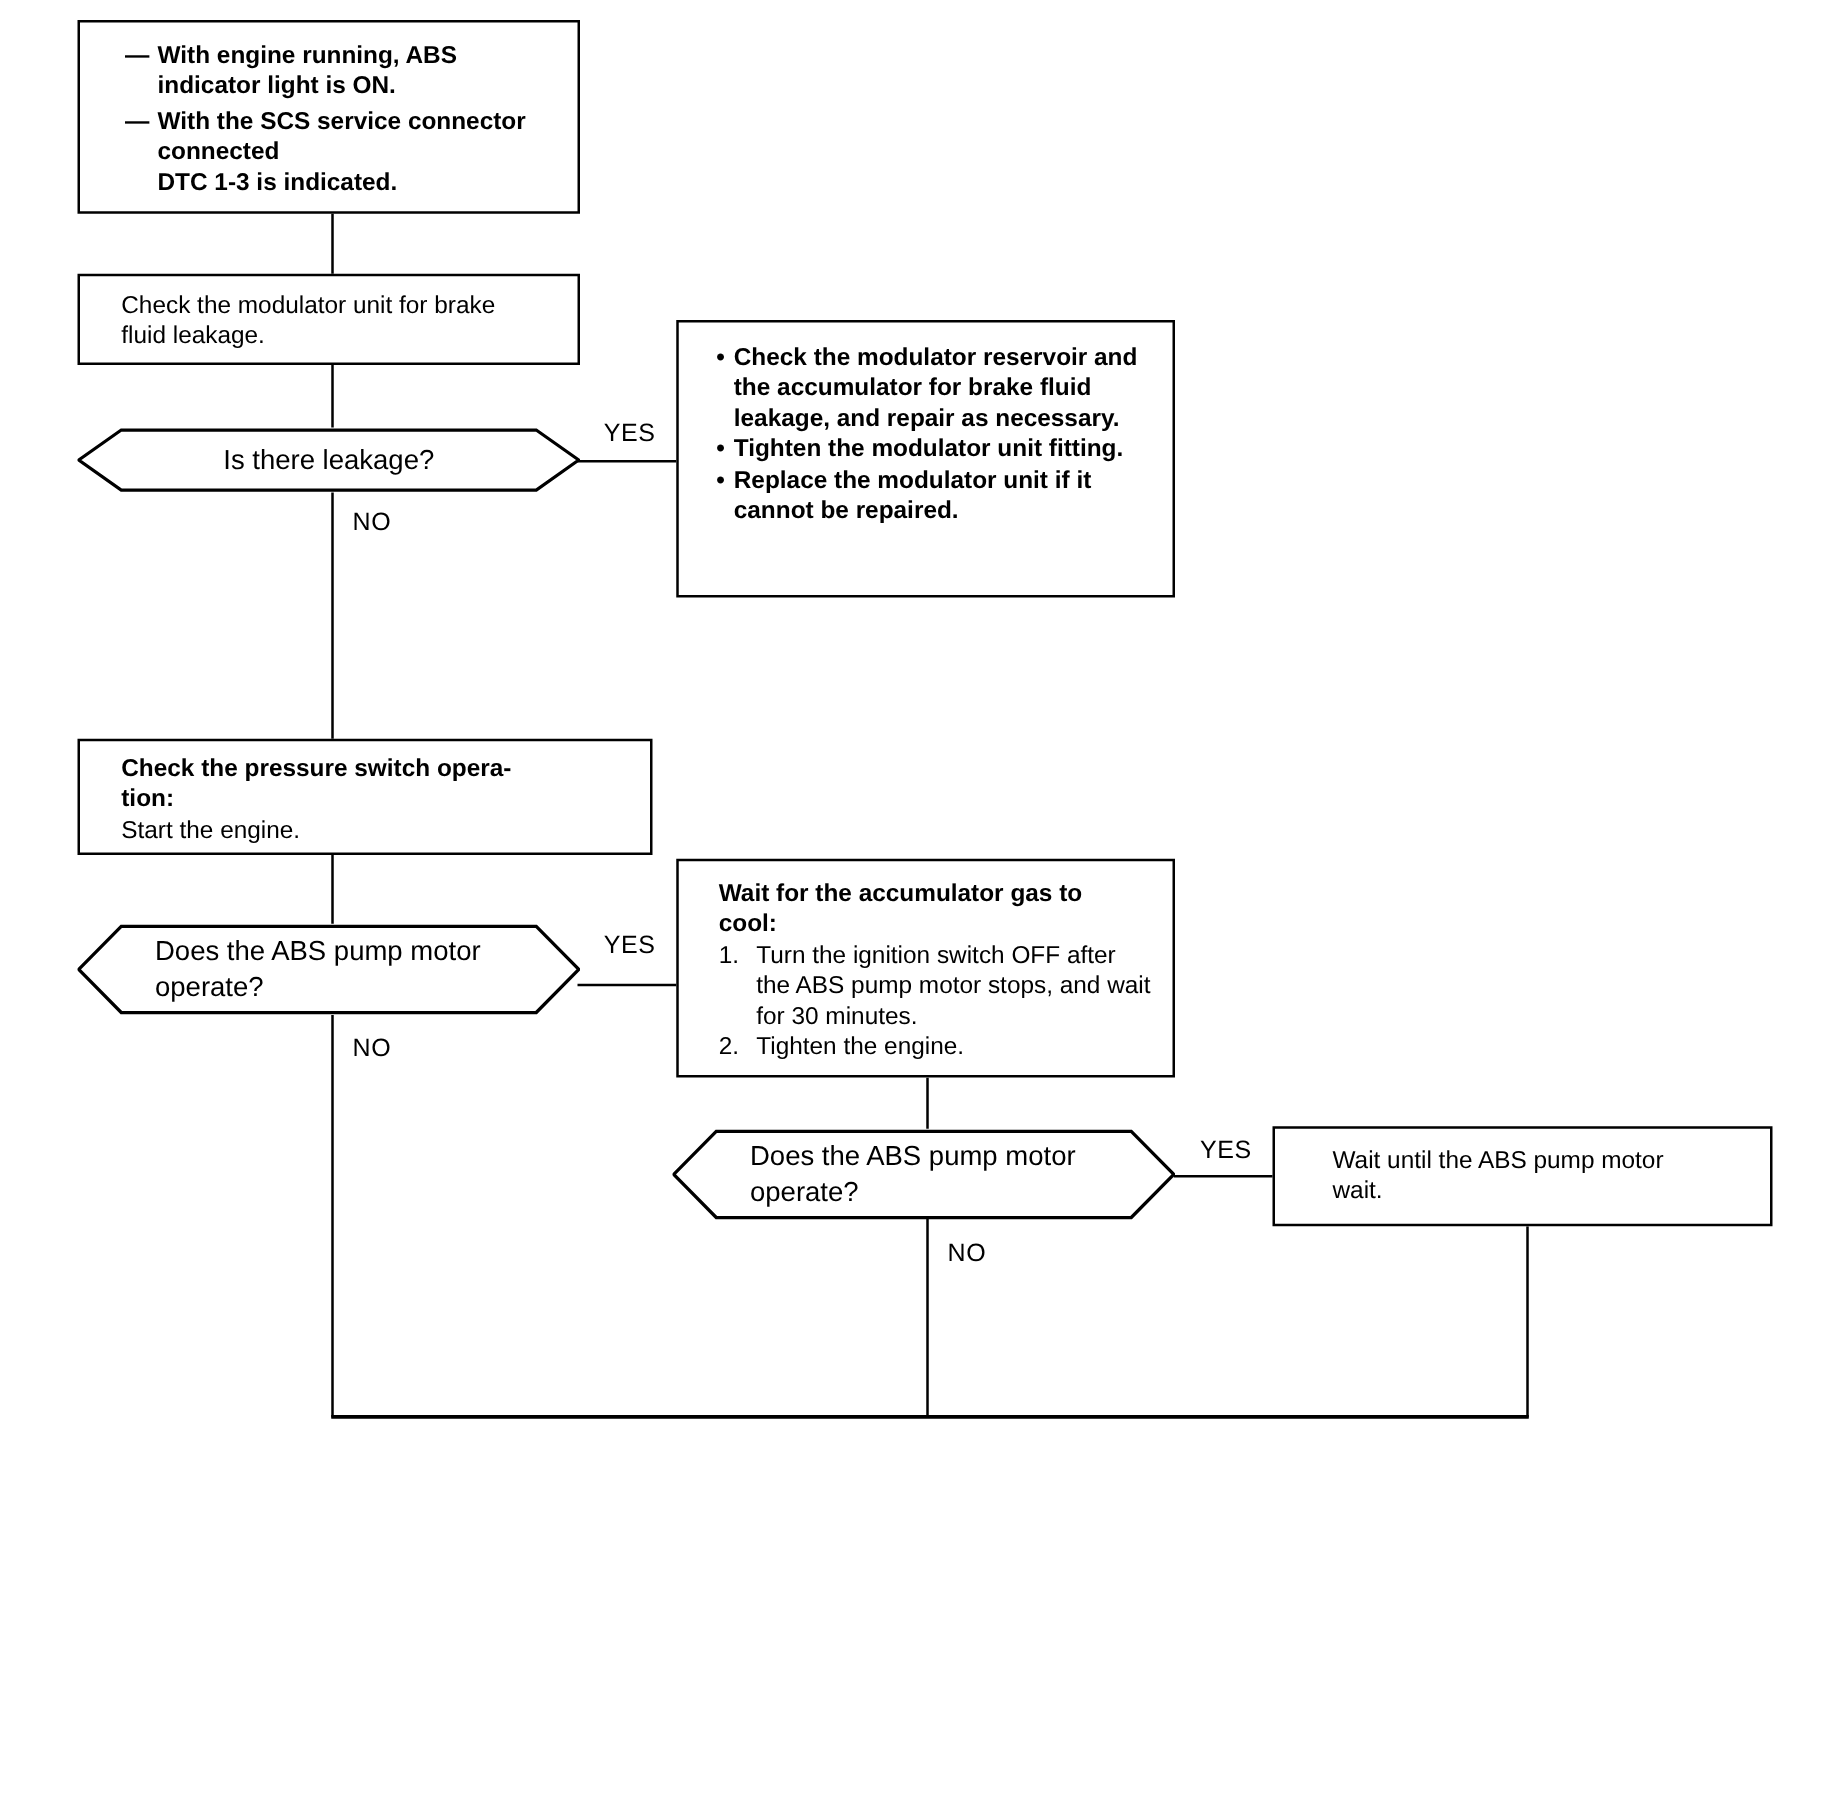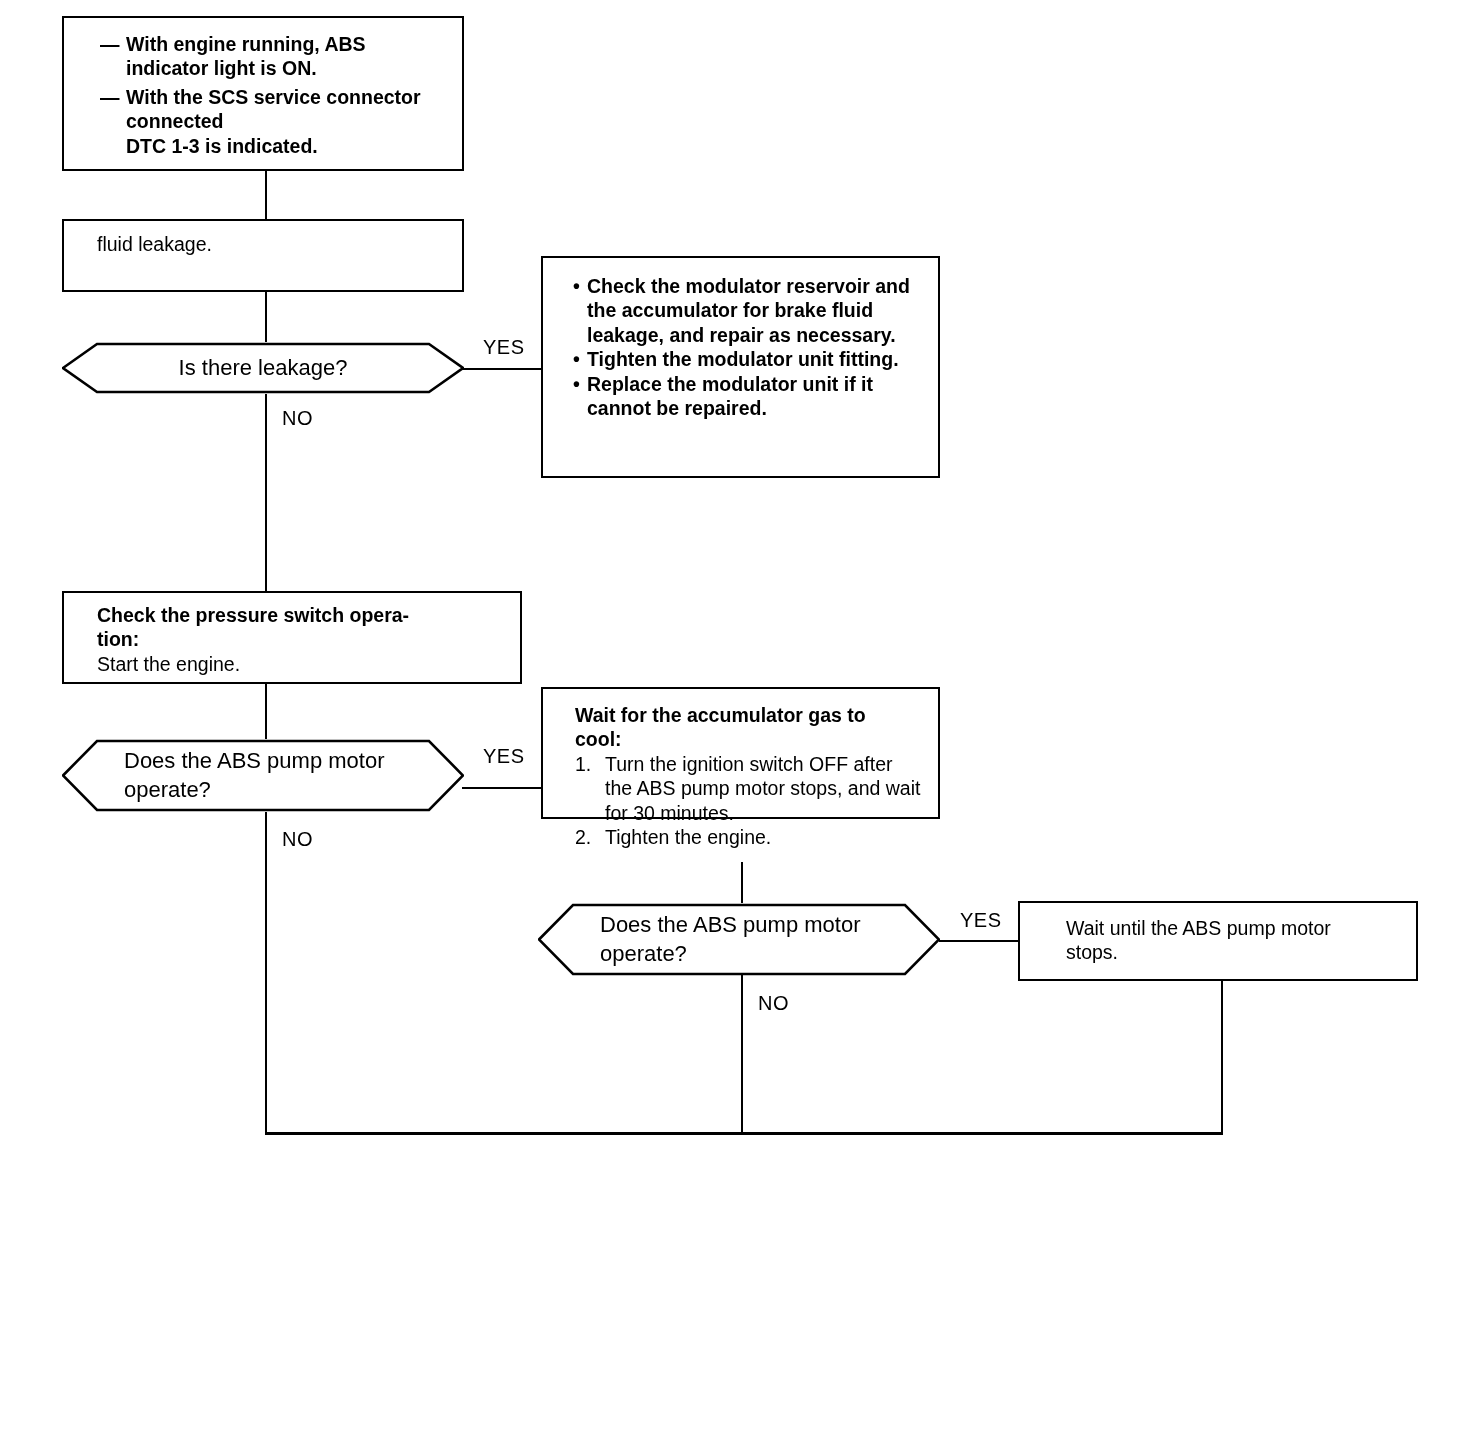--- a/index.html
+++ b/index.html
@@ -120,20 +120,21 @@
       </div>
       <div class="listrow">
         <span class="marker"></span>
         <span class="ltext">DTC 1-3 is indicated.</span>
       </div>
     </div>
   </div>
 
   <div class="node" style="left:62px; top:219px; width:402px; height:73px;">
     <div class="inner reg" style="padding:11px 10px 8px 33px;">
+      <div>Check the modulator unit for brake</div>
       <div>fluid leakage.</div>
     </div>
   </div>
 
   <div class="hex centered" style="left:62px; top:342px; width:402px; height:52px;">
     <svg width="402" height="52" viewBox="0 0 402 52">
       <polygon points="1,26 35,2 367,2 401,26 367,50 35,50" fill="#ffffff" stroke="#000000" stroke-width="2.6"></polygon>
     </svg>
     <div class="hexlabel">Is there leakage?</div>
   </div>
@@ -170,21 +171,21 @@
       <polygon points="1,36.5 35,2 367,2 401,36.5 367,71 35,71" fill="#ffffff" stroke="#000000" stroke-width="2.6"></polygon>
     </svg>
     <div class="hexlabel">
       <div>Does the ABS pump motor</div>
       <div>operate?</div>
     </div>
   </div>
   <div class="branch-label" style="left:483px; top:745px;">YES</div>
   <div class="branch-label" style="left:282px; top:828px;">NO</div>
 
-  <div class="node" style="left:541px; top:687px; width:399px; height:132px;">
+  <div class="node" style="left:541px; top:687px; width:399px; height:175px;">
     <div class="inner" style="padding:14px 14px 10px 32px;">
       <div class="bold">Wait for the accumulator gas to</div>
       <div class="bold">cool:</div>
       <div class="listrow reg">
         <span class="marker num">1.</span>
         <span class="ltext">Turn the ignition switch OFF after the ABS pump motor stops, and wait for 30 minutes.</span>
       </div>
       <div class="listrow reg">
         <span class="marker num">2.</span>
         <span class="ltext">Tighten the engine.</span>
@@ -200,17 +201,17 @@
       <div>Does the ABS pump motor</div>
       <div>operate?</div>
     </div>
   </div>
   <div class="branch-label" style="left:960px; top:909px;">YES</div>
   <div class="branch-label" style="left:758px; top:992px;">NO</div>
 
   <div class="node" style="left:1018px; top:901px; width:400px; height:80px;">
     <div class="inner reg" style="padding:13px 10px 8px 33px;margin-left:13px;">
       <div>Wait until the ABS pump motor</div>
-      <div>stops.</div>
+      <div>wait.</div>
     </div>
   </div>
 
 </div>
 
 </body></html>

